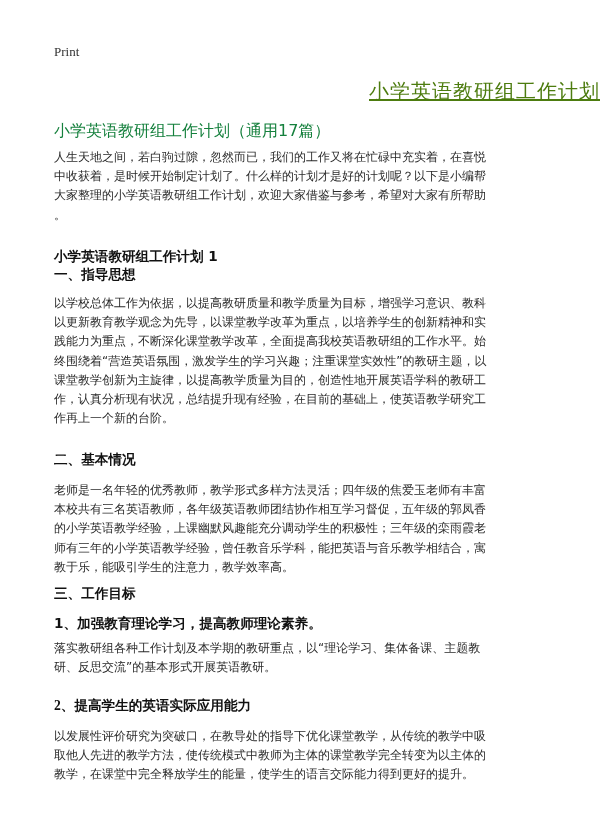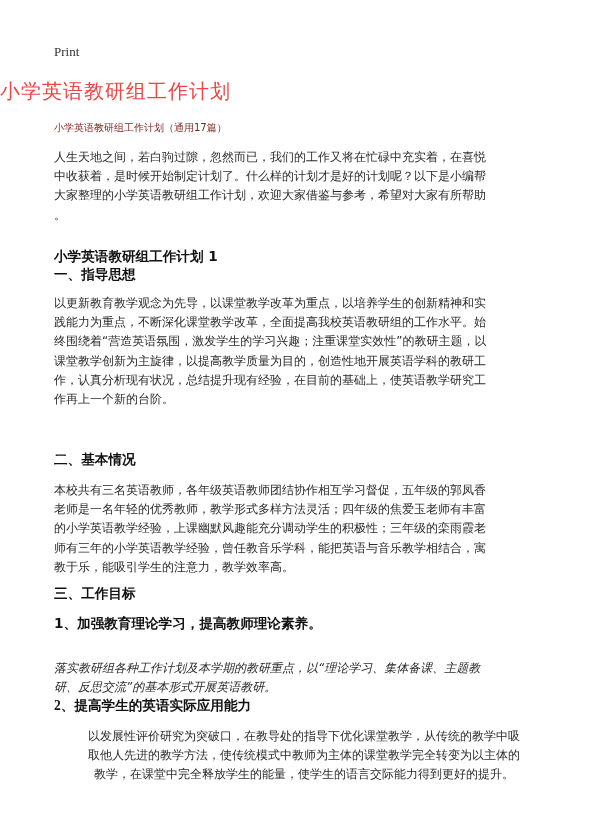--- a/index.html
+++ b/index.html
@@ -5,28 +5,28 @@
     html, body { margin: 0; padding: 0; background: #ffffff; }
     body {
       width: 600px; height: 828px; overflow: hidden; position: relative;
       font-family: "DejaVu Sans", sans-serif; color: #222222;
     }
     .print-label {
       position: absolute; left: 54px; top: 44px;
       font-family: "Liberation Serif", serif; font-size: 13px; color: #333; text-align: right;
     }
     .doc-title {
-      position: absolute; left: 0; width: 600px; top: 78px; text-align: left;
-      font-size: 20px; color: #ef4444; letter-spacing: 1px;
+      position: absolute; left: 0; width: 600px; top: 78px; text-align: right;
+      font-size: 20px; color: #4d7c0f; letter-spacing: 1px; text-decoration: underline;
     }
     .block { position: absolute; left: 54px; width: 500px; }
     .line {
       font-size: 12px; line-height: 19.2px; white-space: nowrap; color: #2a2a2a;
     }
-    .subtitle { font-size: 10px; color: #7f1d1d; white-space: nowrap; }
+    .subtitle { font-size: 16px; color: #15803d; white-space: nowrap; }
     .heading { font-size: 13.6px; font-weight: bold; color: #111; white-space: nowrap; }
   </style>
 </head>
 <body>
 
 <div class="print-label">Print</div>
 
 <div class="doc-title">小学英语教研组工作计划</div>
 
 <div class="block subtitle" style="top:121px;">小学英语教研组工作计划（通用17篇）</div>
@@ -36,46 +36,47 @@
   <div class="line">中收获着，是时候开始制定计划了。什么样的计划才是好的计划呢？以下是小编帮</div>
   <div class="line">大家整理的小学英语教研组工作计划，欢迎大家借鉴与参考，希望对大家有所帮助</div>
   <div class="line">。</div>
 </div>
 
 <div class="block heading" style="top:248px;">小学英语教研组工作计划 1</div>
 
 <div class="block heading" style="top:266px;">一、指导思想</div>
 
 <div class="block" style="top:294px;">
+  <div class="line">以学校总体工作为依据，以提高教研质量和教学质量为目标，增强学习意识、教科</div>
   <div class="line">以更新教育教学观念为先导，以课堂教学改革为重点，以培养学生的创新精神和实</div>
   <div class="line">践能力为重点，不断深化课堂教学改革，全面提高我校英语教研组的工作水平。始</div>
   <div class="line">终围绕着“营造英语氛围，激发学生的学习兴趣；注重课堂实效性”的教研主题，以</div>
   <div class="line">课堂教学创新为主旋律，以提高教学质量为目的，创造性地开展英语学科的教研工</div>
   <div class="line">作，认真分析现有状况，总结提升现有经验，在目前的基础上，使英语教学研究工</div>
   <div class="line">作再上一个新的台阶。</div>
 </div>
 
 <div class="block heading" style="top:451px;">二、基本情况</div>
 
 <div class="block" style="top:481px;">
+  <div class="line">老师是一名年轻的优秀教师，教学形式多样方法灵活；四年级的焦爱玉老师有丰富</div>
   <div class="line">本校共有三名英语教师，各年级英语教师团结协作相互学习督促，五年级的郭凤香</div>
-  <div class="line">老师是一名年轻的优秀教师，教学形式多样方法灵活；四年级的焦爱玉老师有丰富</div>
   <div class="line">的小学英语教学经验，上课幽默风趣能充分调动学生的积极性；三年级的栾雨霞老</div>
   <div class="line">师有三年的小学英语教学经验，曾任教音乐学科，能把英语与音乐教学相结合，寓</div>
   <div class="line">教于乐，能吸引学生的注意力，教学效率高。</div>
 </div>
 
 <div class="block heading" style="top:585px;">三、工作目标</div>
 
 <div class="block heading" style="top:615px;">1、加强教育理论学习，提高教师理论素养。</div>
 
-<div class="block" style="top:659px;font-style:italic;">
+<div class="block" style="top:639px;">
   <div class="line">落实教研组各种工作计划及本学期的教研重点，以“理论学习、集体备课、主题教</div>
   <div class="line">研、反思交流”的基本形式开展英语教研。</div>
 </div>
 
 <div class="block heading" style="top:697px;font-family:Liberation Serif, serif;">2、提高学生的英语实际应用能力</div>
 
-<div class="block" style="top:727px;text-align:center;">
+<div class="block" style="top:727px;">
   <div class="line">以发展性评价研究为突破口，在教导处的指导下优化课堂教学，从传统的教学中吸</div>
   <div class="line">取他人先进的教学方法，使传统模式中教师为主体的课堂教学完全转变为以主体的</div>
   <div class="line">教学，在课堂中完全释放学生的能量，使学生的语言交际能力得到更好的提升。</div>
 </div>
 
 </body></html>

